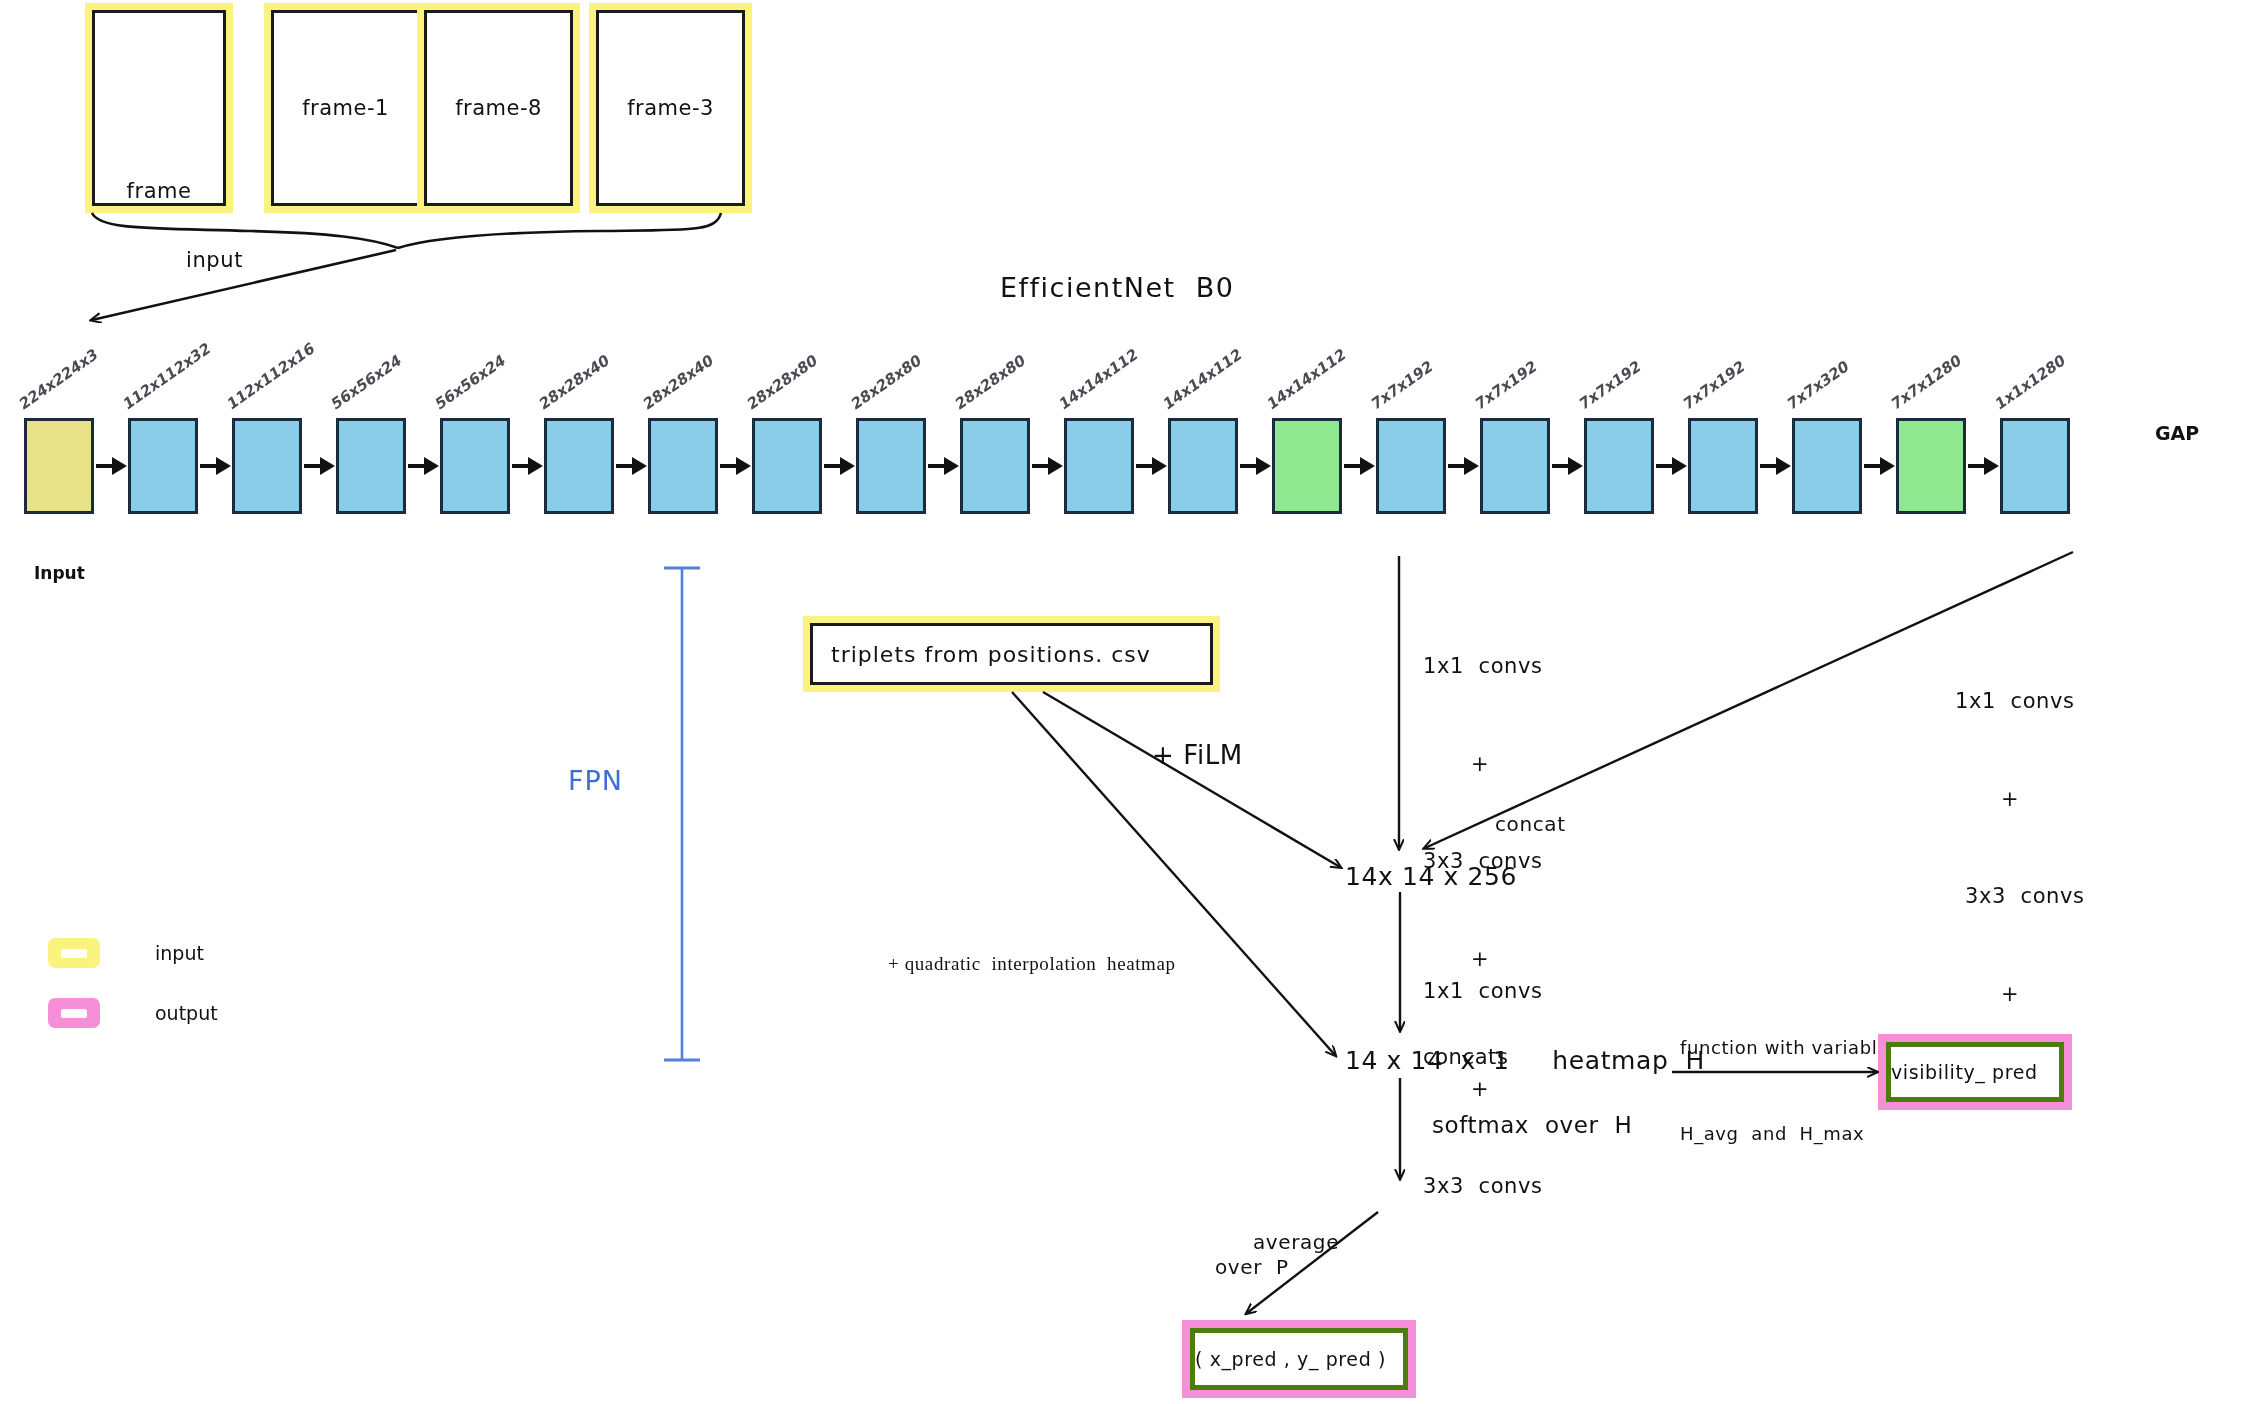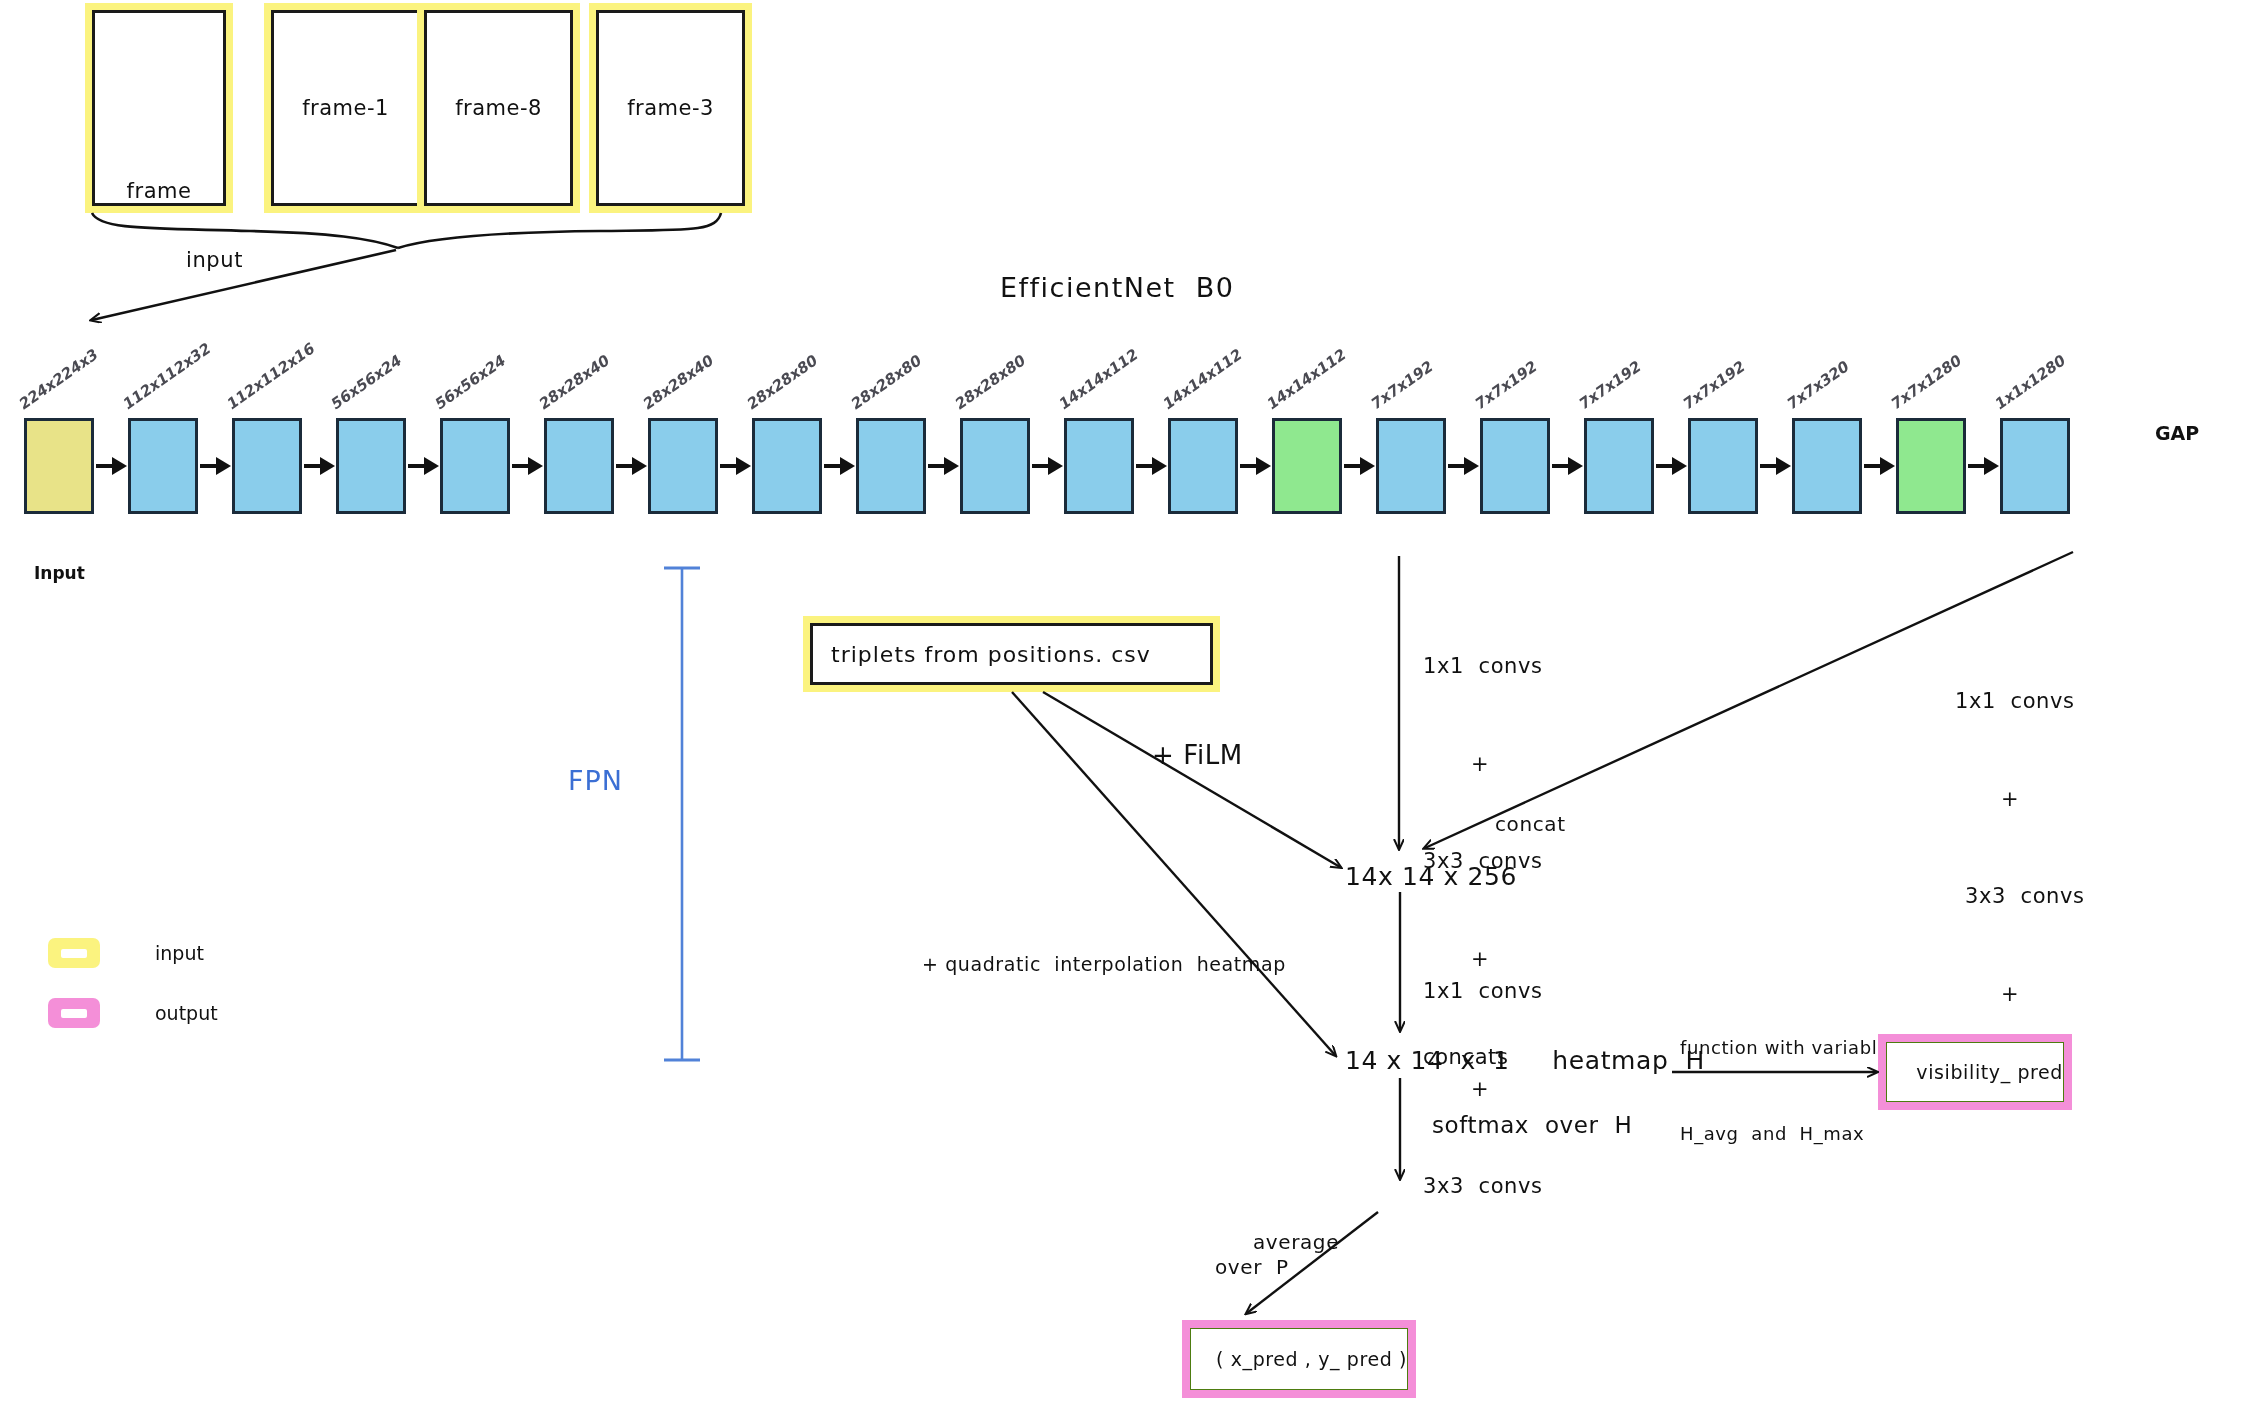--- a/index.html
+++ b/index.html
@@ -42,23 +42,23 @@
   .input-lbl{position:absolute;font-family:"DejaVu Sans", sans-serif;
     font-weight:700;font-size:17px;color:#111;}
 
   
   .in-box{position:absolute;background:#ffffff;border:3px solid #1a1a1a;
     box-shadow:0 0 0 7px #fbf37f;display:flex;align-items:center;padding:0 18px;
     box-sizing:border-box;}
   .in-box span{font-size:22px;letter-spacing:1px;color:#111;}
 
   
-  .out-box{position:absolute;background:#ffffff;border:1px solid #4d7c0f;
+  .out-box{position:absolute;background:#ffffff;border:5px solid #4d7c0f;
     box-shadow:0 0 0 8px #f48fd8;display:flex;align-items:center;
-    justify-content:flex-end;box-sizing:border-box;}
+    justify-content:flex-start;box-sizing:border-box;}
   .out-box span{font-size:19px;letter-spacing:.6px;color:#111;}
 
   
   .lg-sw{position:absolute;width:52px;height:30px;border-radius:7px;
     display:flex;align-items:center;justify-content:center;}
   .lg-sw i{display:block;width:26px;height:9px;background:#fff;border-radius:2px;}
   .lg-txt{position:absolute;font-size:19px;color:#111;}
 
   .fpn-txt{position:absolute;color:#3b6fd4;font-size:27px;letter-spacing:1px;}
 
@@ -238,21 +238,21 @@
     <div style="padding-left:46px;">+</div>
     <div style="padding-left:10px;">3x3  convs</div>
     <div style="padding-left:46px;">+</div>
     <div style="padding-left:18px;">concats</div>
   </div>
 
   <div class="hw" style="left:1495px;top:812px;font-size:20px;">concat</div>
 
   <div class="hw" style="left:1152px;top:740px;font-size:26px;">+ FiLM</div>
 
-  <div class="hw" style="left:922px;top:953px;font-size:19px;">+ quadratic  interpolation  heatmap</div>
+  <div class="hw" style="left:888px;top:953px;font-size:19px;font-family:Liberation Serif, serif;">+ quadratic  interpolation  heatmap</div>
 
   <div class="hw" style="left:1345px;top:862px;font-size:25px;">14x 14 x 256</div>
 
   <div class="hw" style="left:1423px;top:910px;font-size:21px;line-height:1.55;">
     <div>1x1  convs</div>
     <div style="padding-left:48px;">+</div>
     <div>3x3  convs</div>
   </div>
 
   <div class="hw" style="left:1345px;top:1046px;font-size:25px;">14 x 14  x  1     heatmap  H</div>

